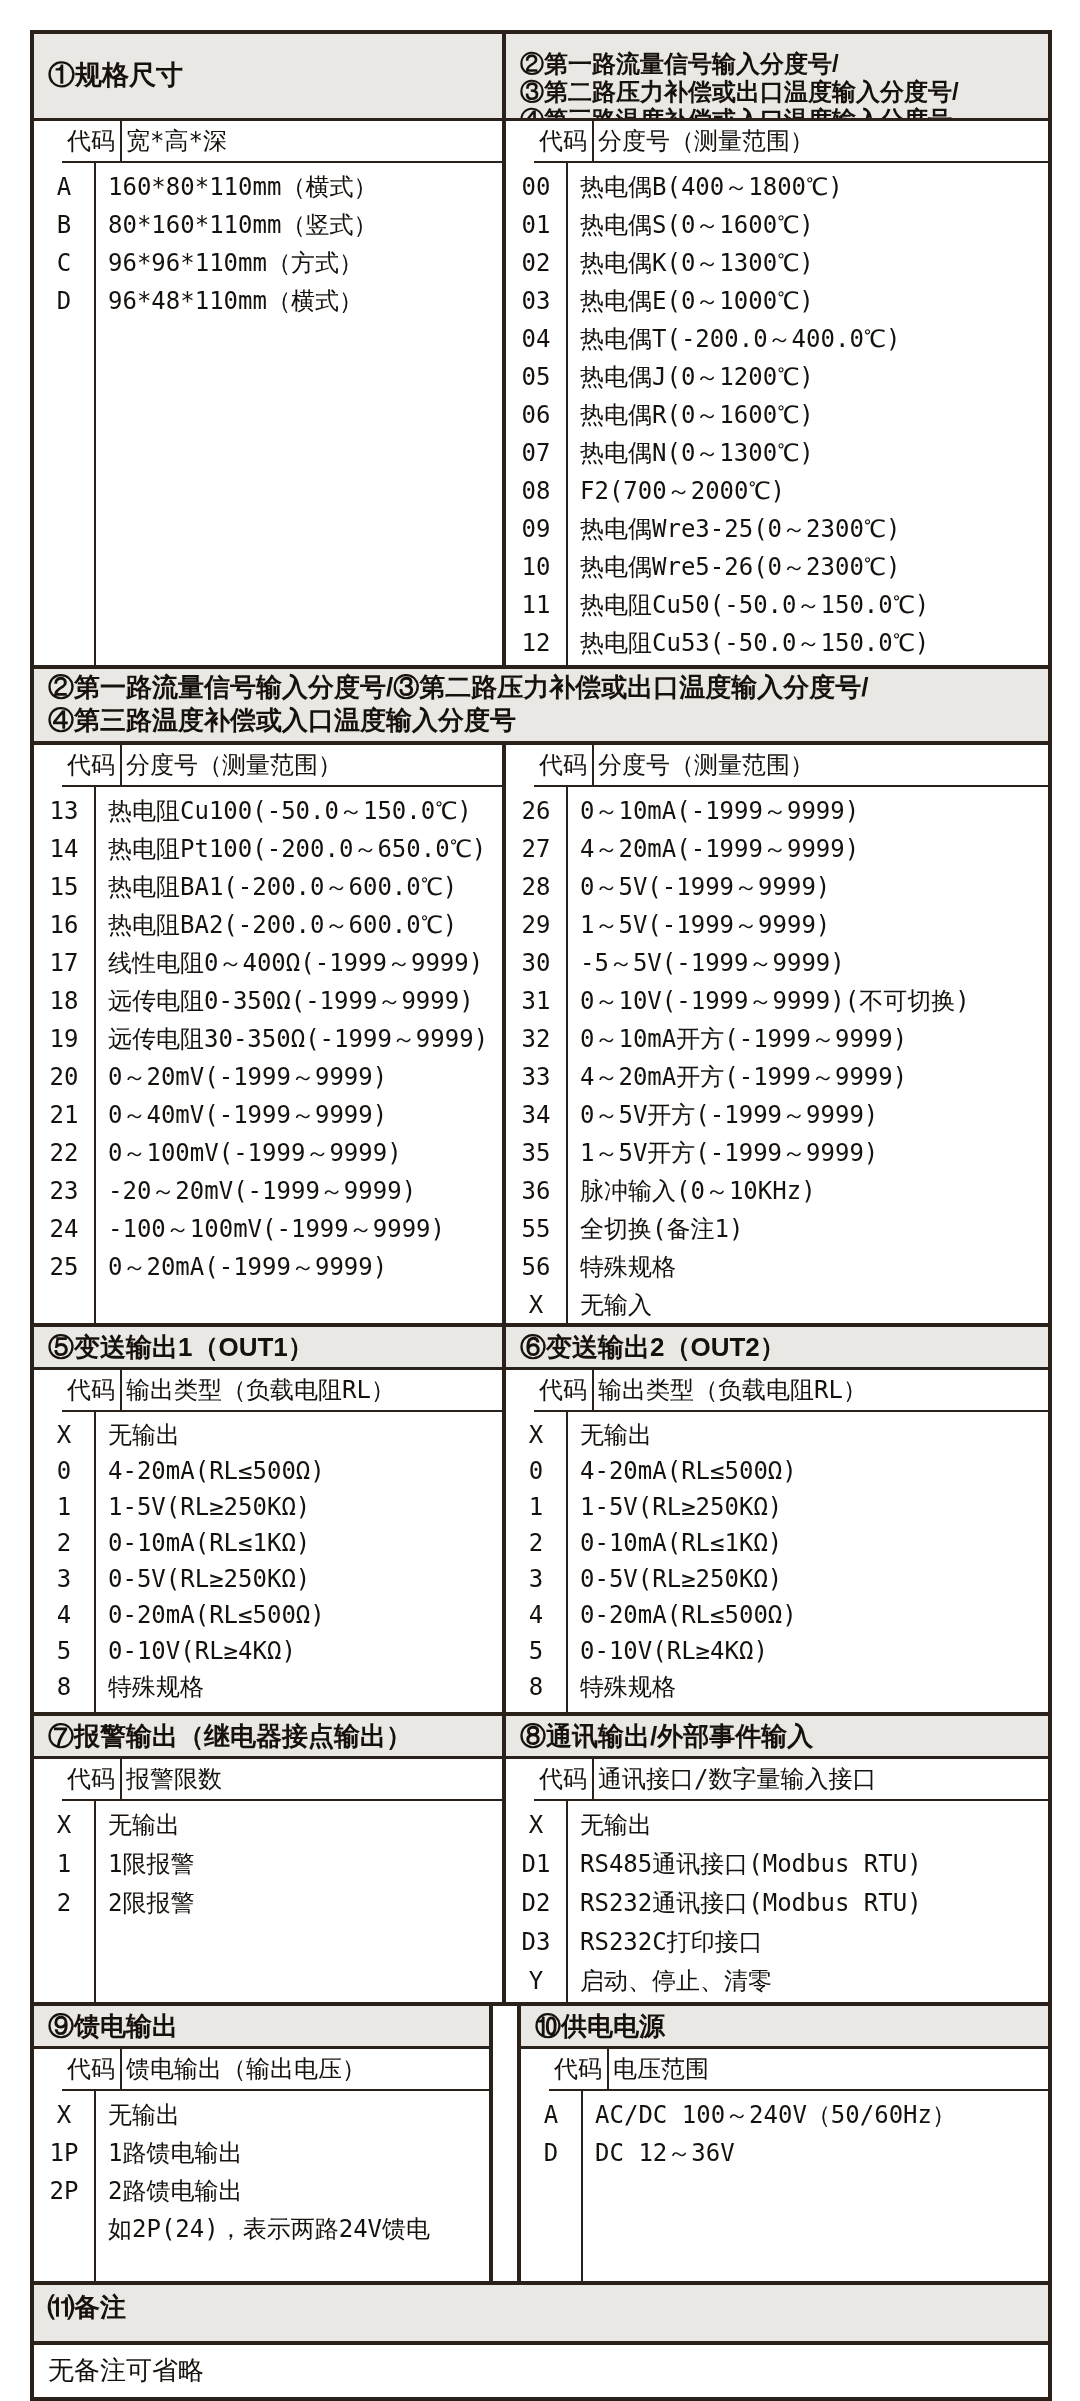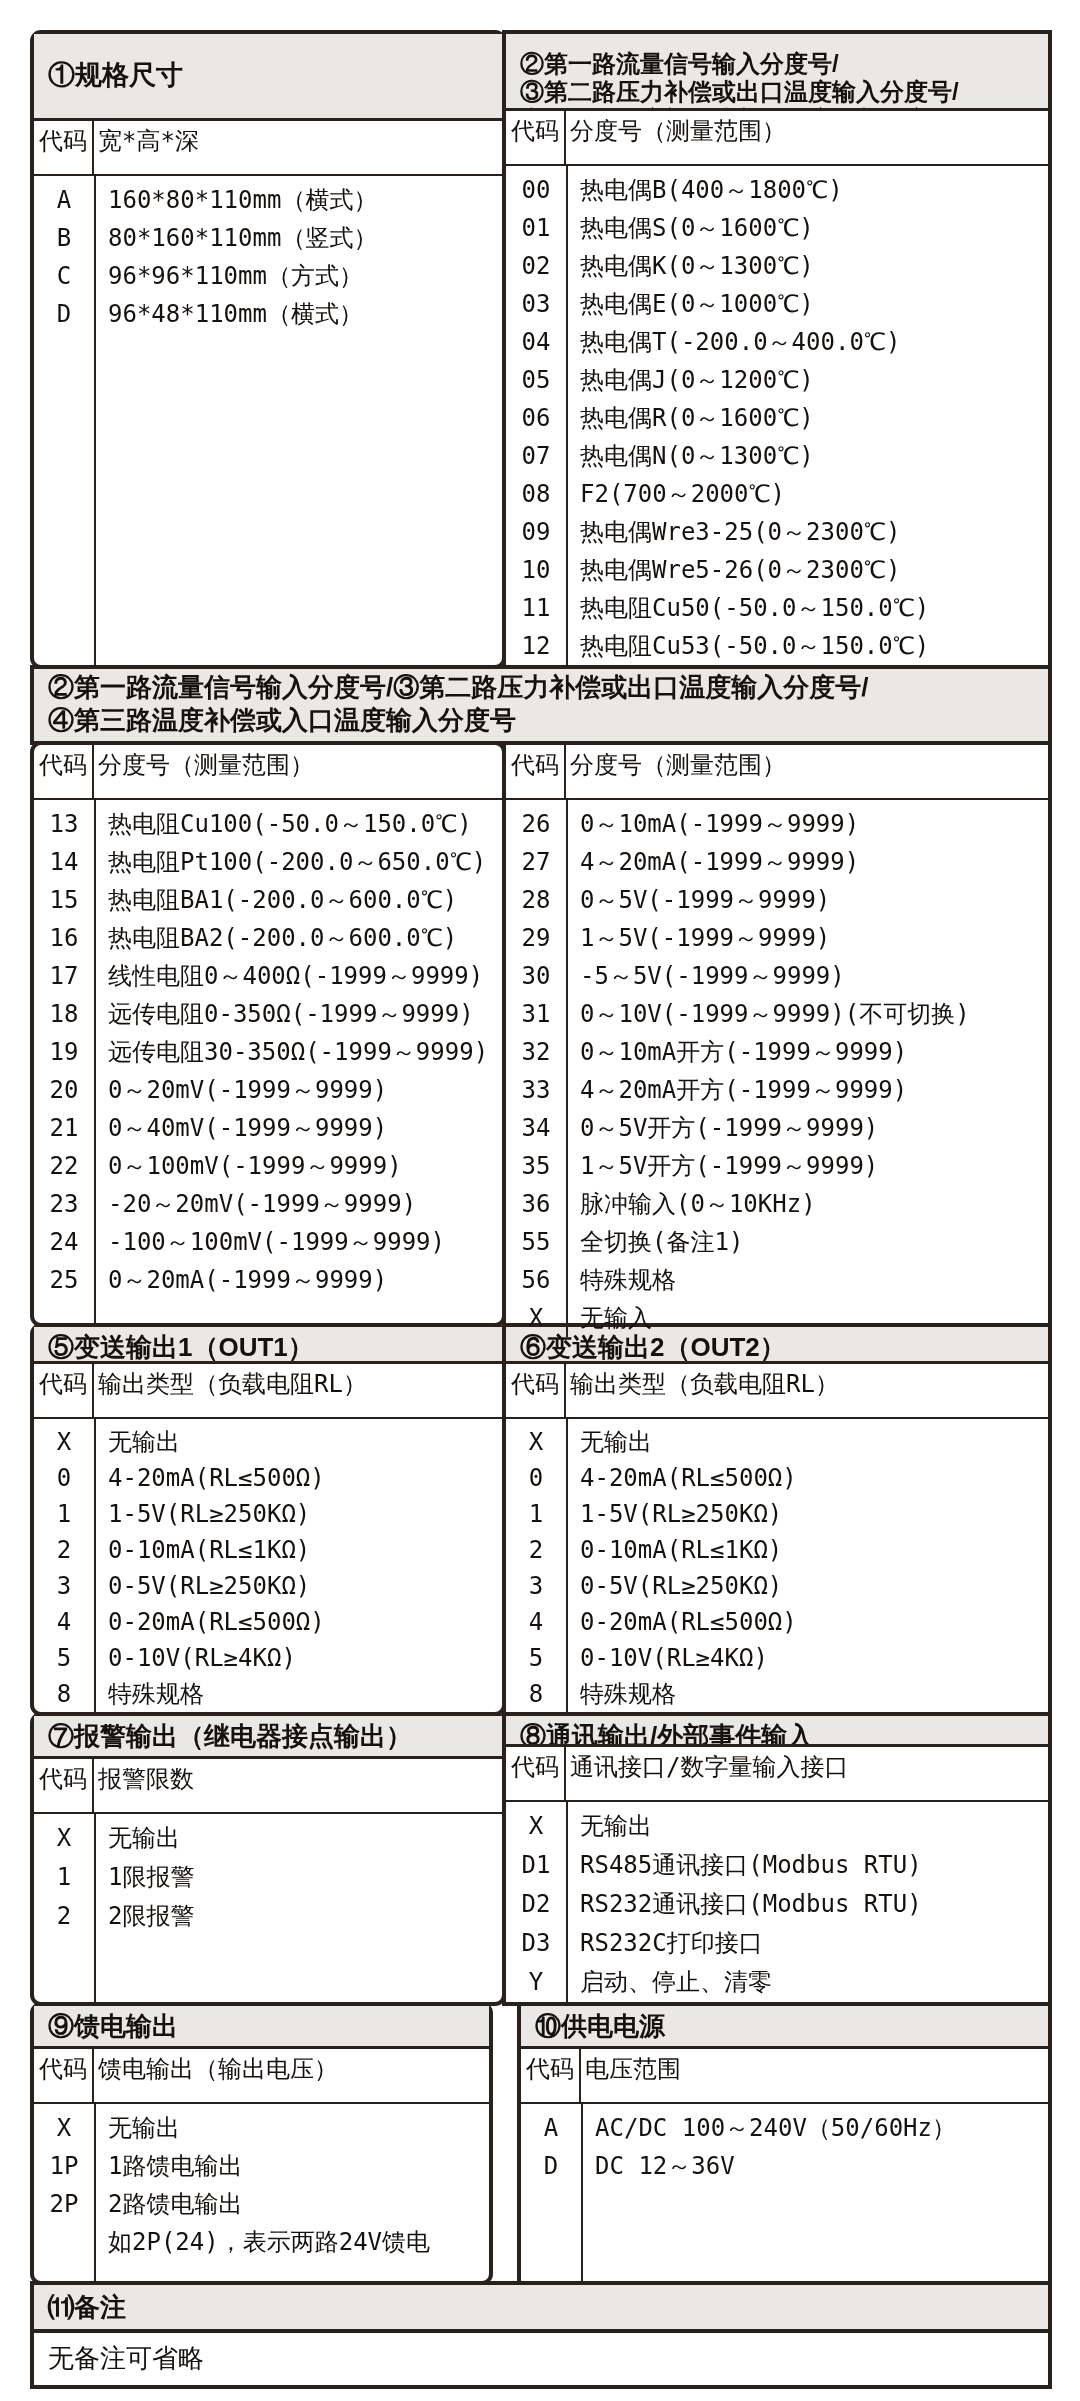--- a/index.html
+++ b/index.html
@@ -13,32 +13,32 @@
 
   .sec { display: flex; align-items: stretch; }
   .sec + .sec { margin-top: -4px; }
 
   .panel {
     border: 4px solid #2b211b;
     background: #ffffff;
     display: flex;
     flex-direction: column;
   }
-  .pl { width: 476px; border-radius: 11px; }
+  .pl { width: 476px; }
   .pr { width: 550px; margin-left: -4px; }
   .pf { width: 1022px; }
 
   
   .s1  { height: 639px; }
   .s2a { height: 80px;  }
   .s2b { height: 586px; }
   .s3  { height: 393px; }
   .s4  { height: 294px; }
   .s5  { height: 283px; gap: 28px; }
-  .s6  { height: 52px; border-radius: 6px;  }
+  .s6  { height: 64px; border-radius: 6px;  }
   .s7  { height: 60px; border-radius: 27px;  }
 
   
   .band {
     background: #eae8e5;
     border-bottom: 3px solid #2b211b;
     font-family: "Liberation Sans", sans-serif;
     font-weight: bold;
     font-size: 26px;
     line-height: 40px;
@@ -51,24 +51,25 @@
   .band-tall { height: 87px; line-height: 28px; font-size: 24px; padding-top: 16px; }
   .band-only { height: 100%; border-bottom: none; }
   .band-mid { line-height: 33px; font-size: 26px; padding-top: 2px; }
   .band-s6 { line-height: 44px; }
 
   
   .colhdr {
     display: flex;
     align-items: stretch;
     border-bottom: 2px solid #2b211b;
-    height: 55px;
+    height: 42px;
     font-size: 24px;
     line-height: 40px;
     flex: none;
+    margin-left: 28px;
   }
   .code-h {
     width: 60px; flex: none; text-align: center;
     border-right: 2px solid #2b211b;
   }
   .label-h { flex: 1; padding-left: 4px; }
 
   
   .rows { flex: 1; position: relative; padding-top: 5px; font-size: 24px; }
   .rows::before {

